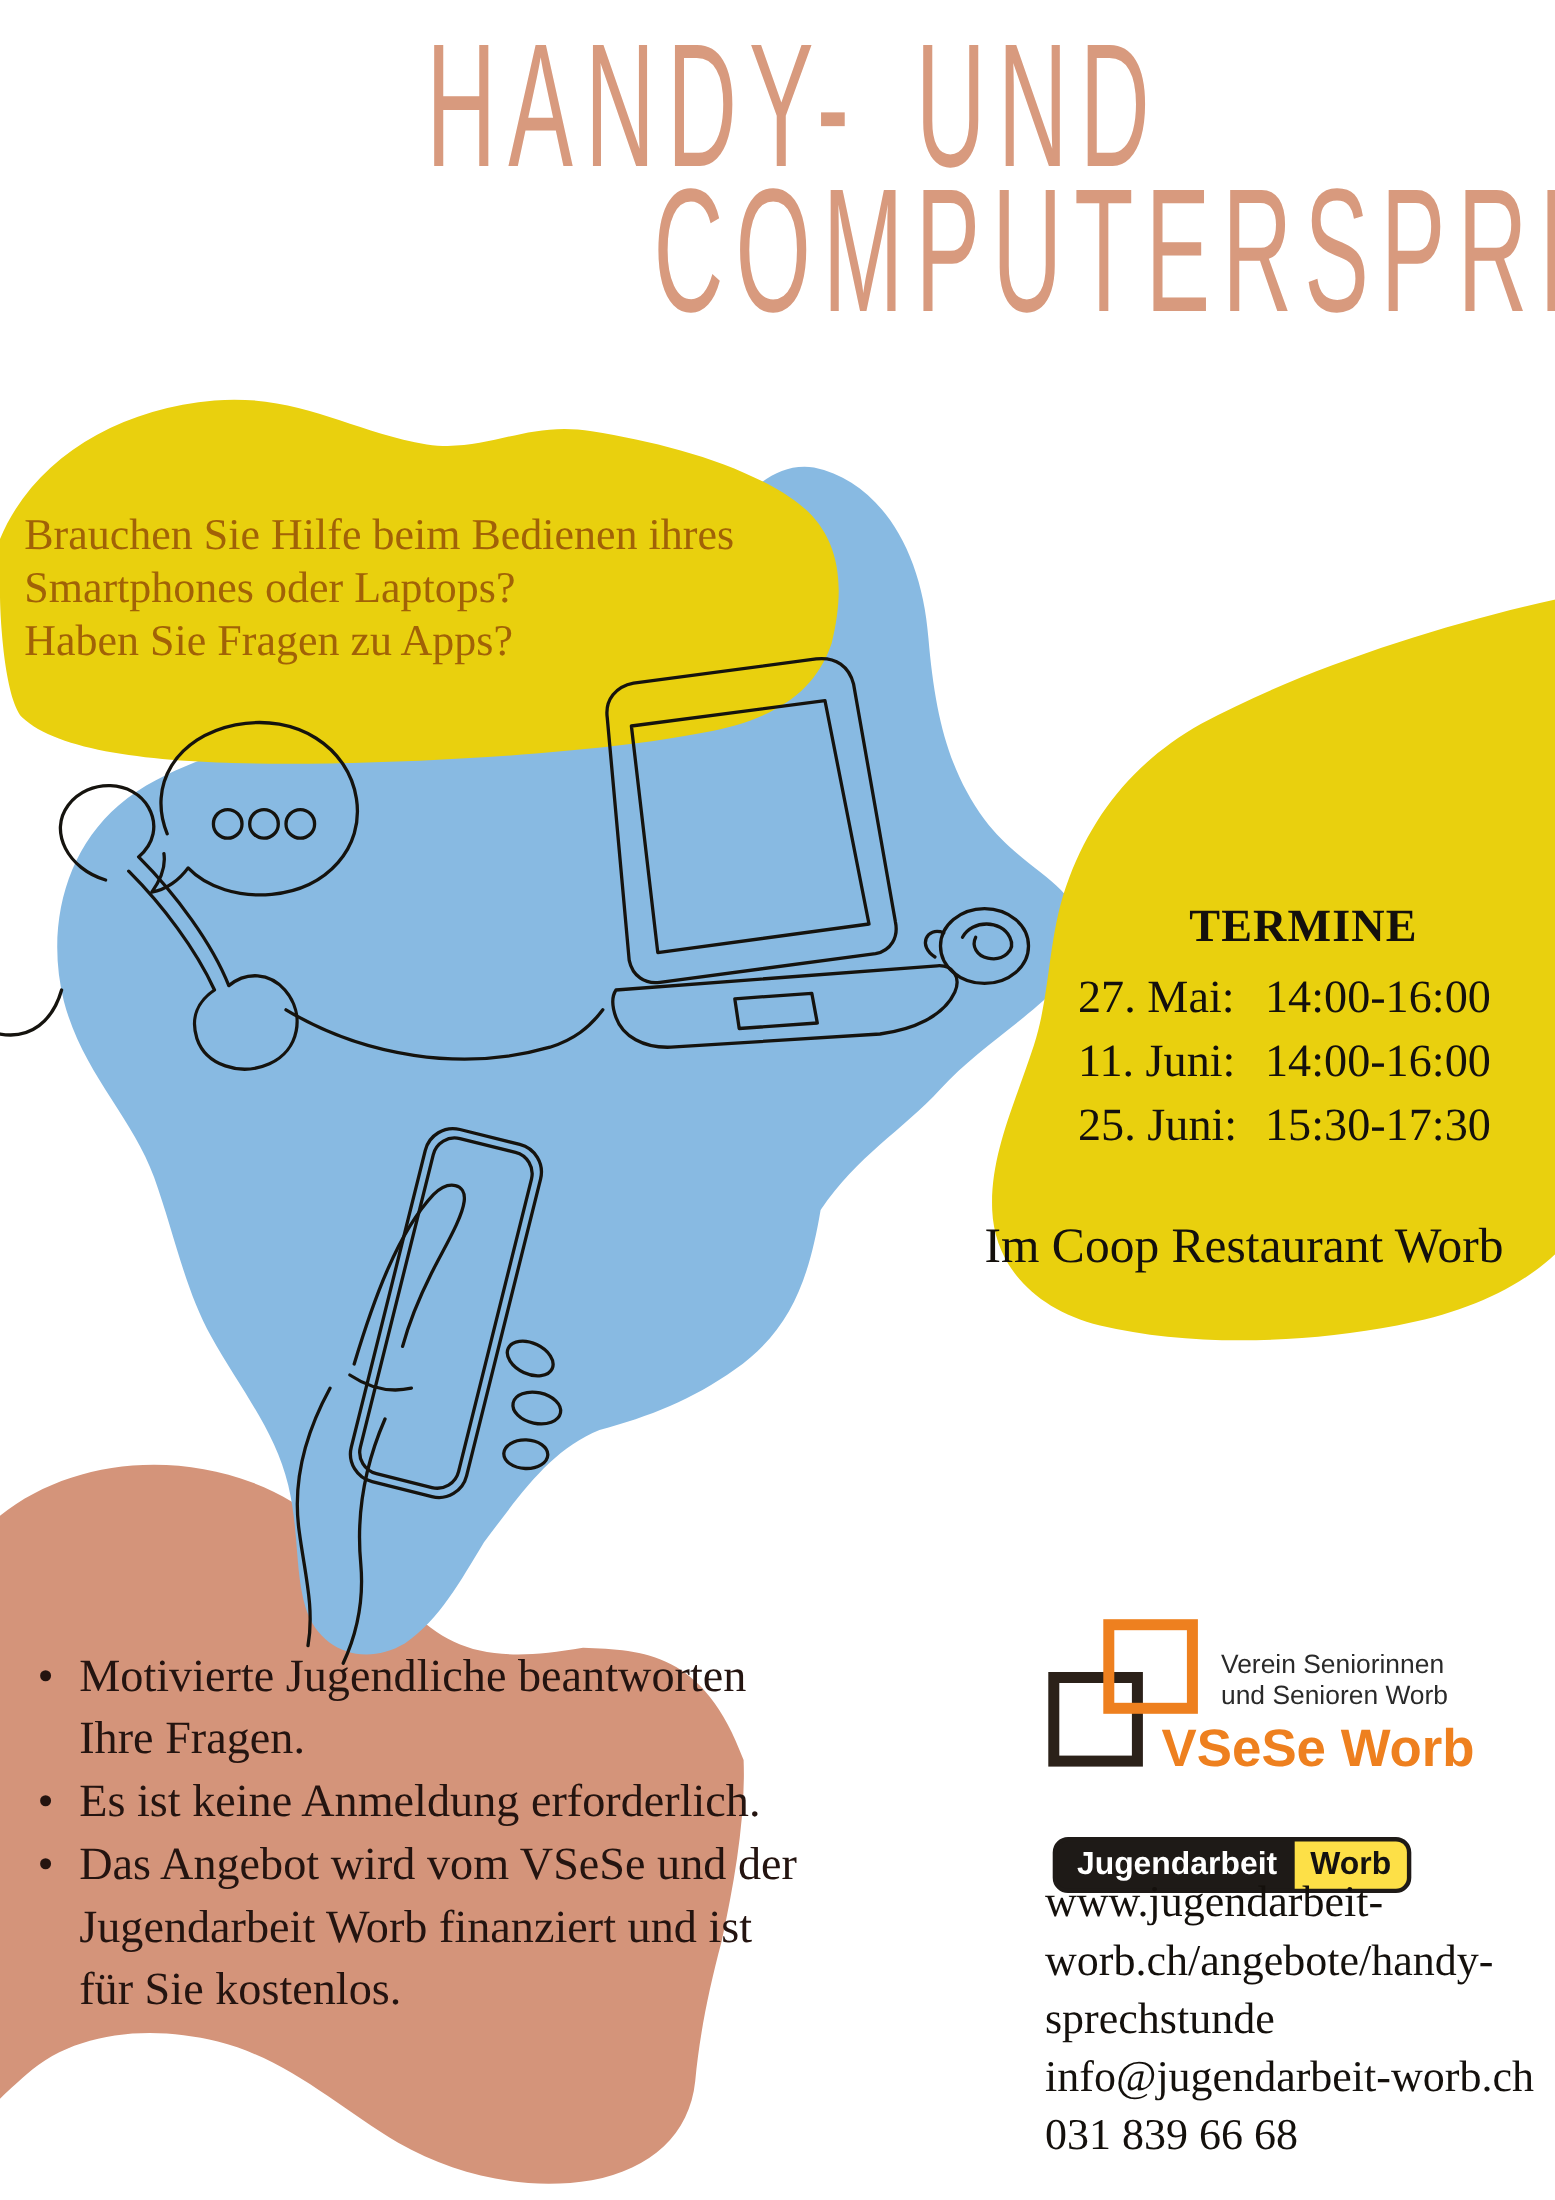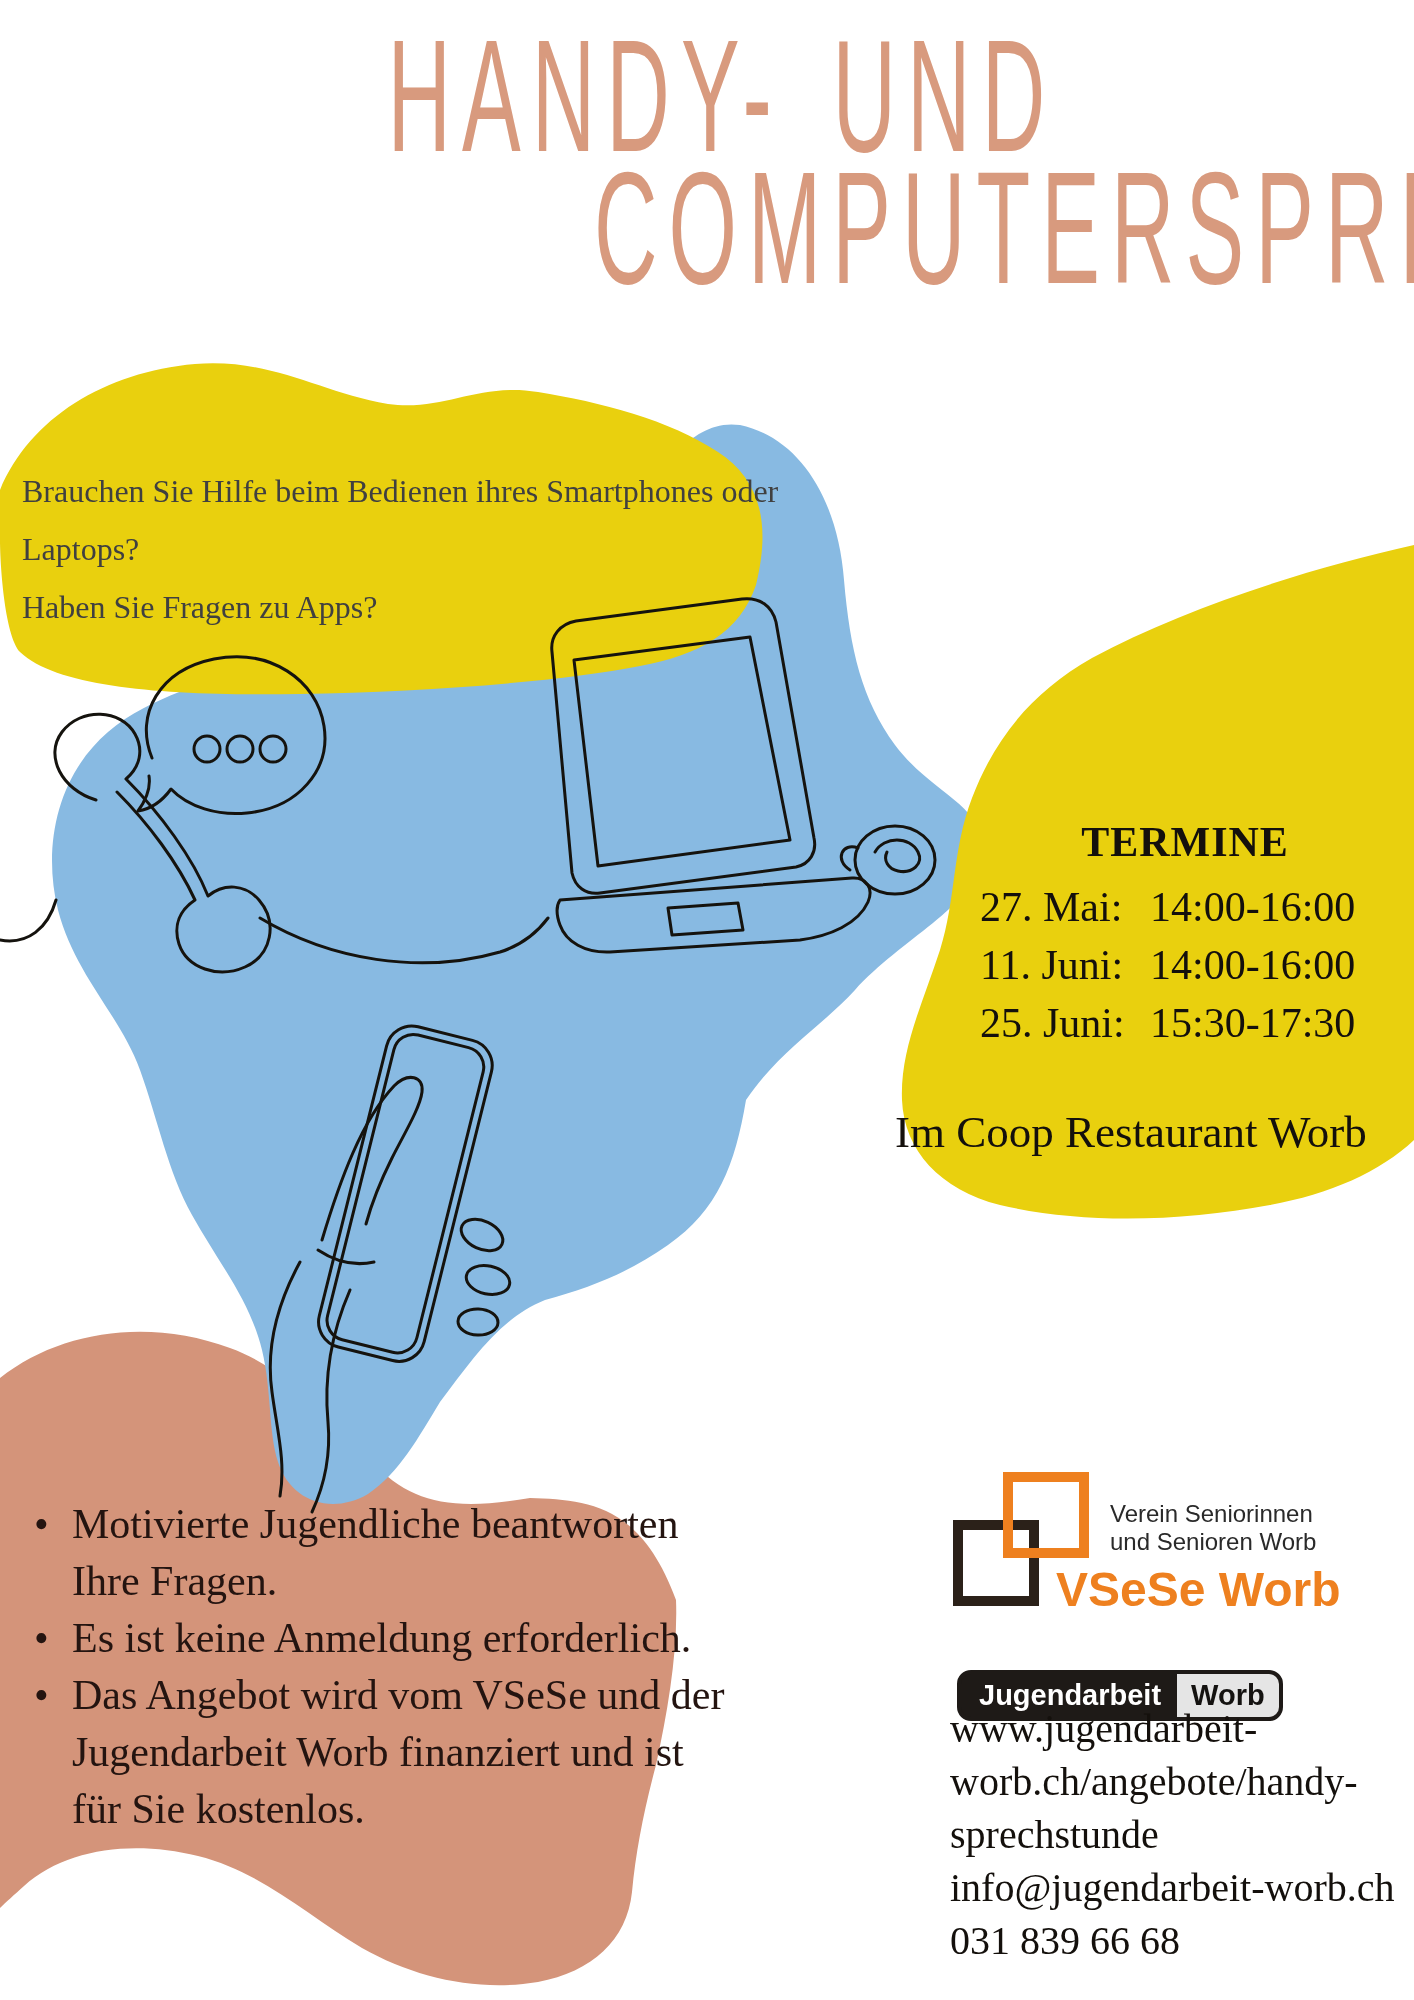--- a/index.html
+++ b/index.html
@@ -12,21 +12,21 @@
   
   .title-line{position:absolute;left:0;width:100%;text-align:center;
               font-family:"Liberation Sans", sans-serif;font-weight:400;
               color:#D89A7E;font-size:160px;line-height:1;white-space:nowrap;}
   .title-line > span{display:inline-block;transform:scaleX(0.55);transform-origin:50% 0;
               letter-spacing:20px;word-spacing:26px;}
   .title-1{top:16px;padding-left:15px;}
   .title-2{top:148px;}
 
   
-  .intro{position:absolute;left:22px;top:462px;width:780px;font-size:32px;line-height:58px;color:#404040;}
+  .intro{position:absolute;left:22px;top:462px;width:780px;font-size:40px;line-height:48px;color:#a16207;}
   .intro p{margin:0;}
 
   
   .termine{position:absolute;left:980px;top:818px;width:410px;}
   .termine-heading{font-size:42px;font-weight:700;letter-spacing:1px;text-align:center;
                    color:#14100c;margin:0 0 12px 0;}
   .termine-rows{display:grid;grid-template-columns:170px 1fr;font-size:42px;line-height:58px;color:#14100c;}
   .location{position:absolute;left:895px;top:1106px;width:520px;text-align:left;
             font-size:45px;color:#14100c;}
 
@@ -43,21 +43,21 @@
   .vsese-lines{position:absolute;left:1110px;top:1500px;width:260px;
                font-family:"Liberation Sans", sans-serif;font-size:24px;line-height:28px;color:#2a2a2a;}
   .vsese-name{position:absolute;left:1056px;top:1562px;width:330px;
               font-family:"Liberation Sans", sans-serif;font-weight:700;font-size:48px;color:#EE801F;}
 
   
   .badge{position:absolute;left:957px;top:1654px;display:flex;align-items:stretch;
          background:#1E1A17;border:4px solid #1E1A17;border-radius:14px;
          font-family:"Liberation Sans", sans-serif;font-weight:700;font-size:29px;margin-top:16px;}
   .badge-left{color:#ffffff;padding:5px 16px 5px 18px;white-space:nowrap;display:flex;align-items:center;}
-  .badge-right{background:#e5e5e5;color:#141210;border-radius:0 10px 10px 0;
+  .badge-right{background:#fde047;color:#141210;border-radius:0 10px 10px 0;
                padding:5px 14px;white-space:nowrap;display:flex;align-items:center;}
 
   
   .contact{position:absolute;left:950px;top:1702px;width:440px;font-size:40px;line-height:53px;color:#14100c;}
   .contact div{white-space:nowrap;}
 </style>
 </head>
 <body>
 
 <div class="page">

